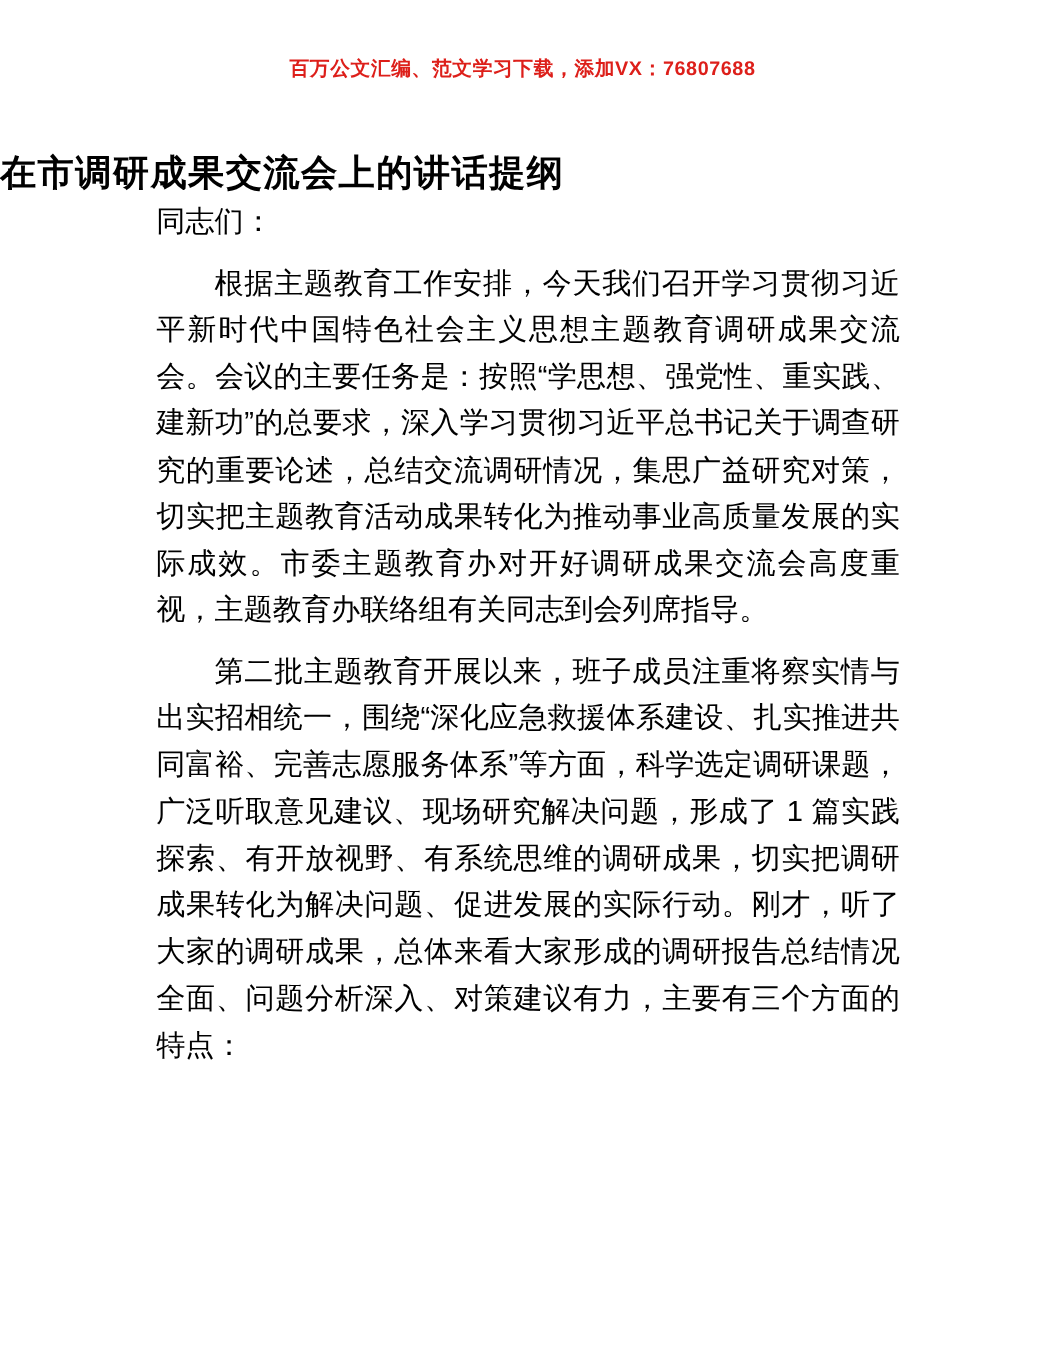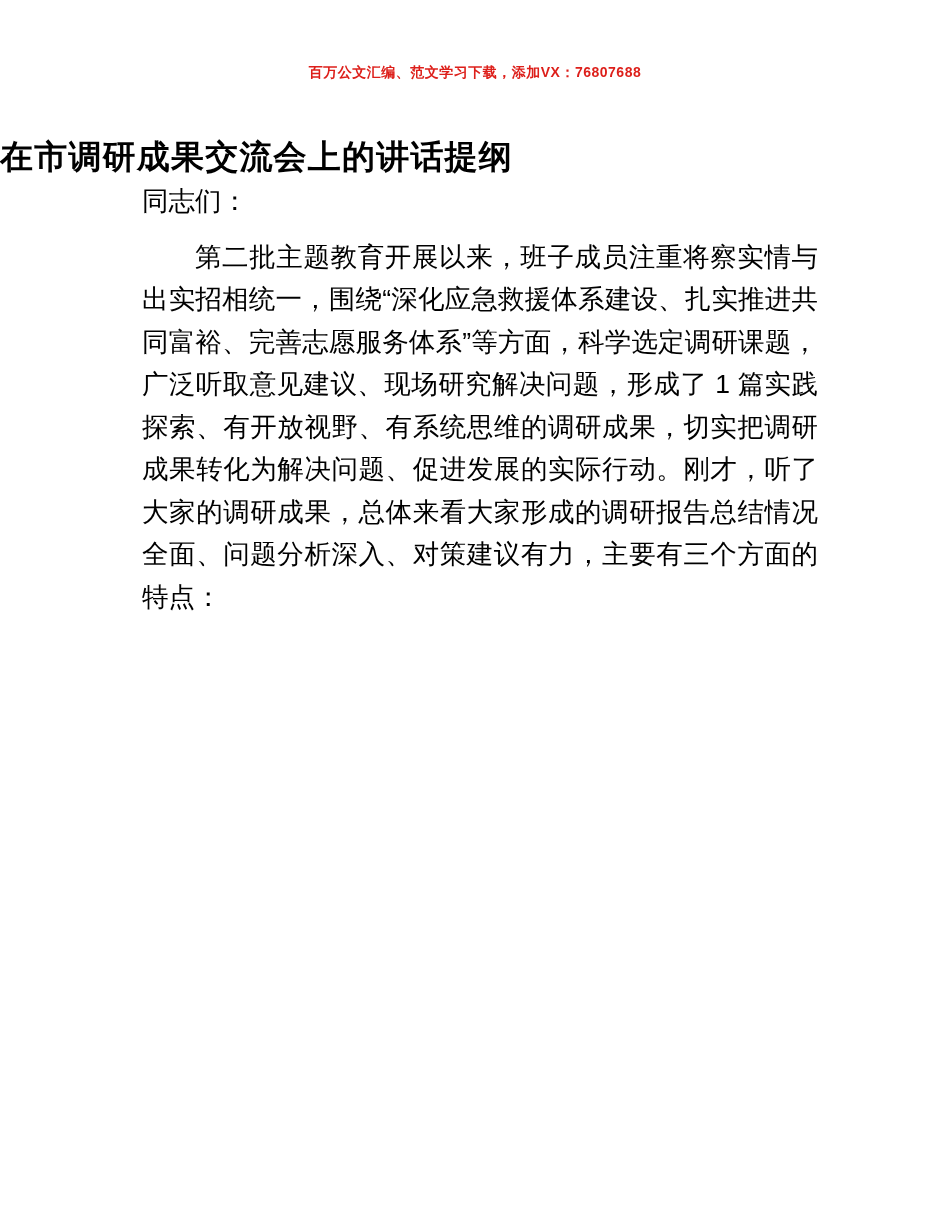--- a/index.html
+++ b/index.html
@@ -18,24 +18,24 @@
     height: 1230px;
     background: #ffffff;
     overflow: hidden;
     box-sizing: border-box;
   }
 
   
   .promo-header {
     position: absolute;
     left: 0;
-    top: 64px;
+    top: 52px;
     width: 950px;
     text-align: center;
-    font-size: 14px;
+    font-size: 18px;
     font-weight: 700;
     letter-spacing: 0.5px;
     color: #dd1f1a;
     white-space: nowrap;
     line-height: 1.2;
   }
 
   
   .doc-title {
     position: absolute;
@@ -83,19 +83,20 @@
 <div class="page">
 
   <div class="promo-header">百万公文汇编、范文学习下载，添加VX：76807688</div>
 
   <h1 class="doc-title">在市调研成果交流会上的讲话提纲</h1>
 
   <div class="body-column">
 
     <p class="para salutation">同志们：</p>
 
+    <p class="para indent">根据主题教育工作安排，今天我们召开学习贯彻习近平新时代中国特色社会主义思想主题教育调研成果交流会。会议的主要任务是：按照“学思想、强党性、重实践、建新功”的总要求，深入学习贯彻习近平总书记关于调查研究的重要论述，总结交流调研情况，集思广益研究对策，切实把主题教育活动成果转化为推动事业高质量发展的实际成效。市委主题教育办对开好调研成果交流会高度重视，主题教育办联络组有关同志到会列席指导。</p>
 
     <p class="para indent">第二批主题教育开展以来，班子成员注重将察实情与出实招相统一，围绕“深化应急救援体系建设、扎实推进共同富裕、完善志愿服务体系”等方面，科学选定调研课题，广泛听取意见建议、现场研究解决问题，形成了 1 篇实践探索、有开放视野、有系统思维的调研成果，切实把调研成果转化为解决问题、促进发展的实际行动。刚才，听了大家的调研成果，总体来看大家形成的调研报告总结情况全面、问题分析深入、对策建议有力，主要有三个方面的特点：</p>
 
 
   </div>
 
 </div>
 
 </body></html>

